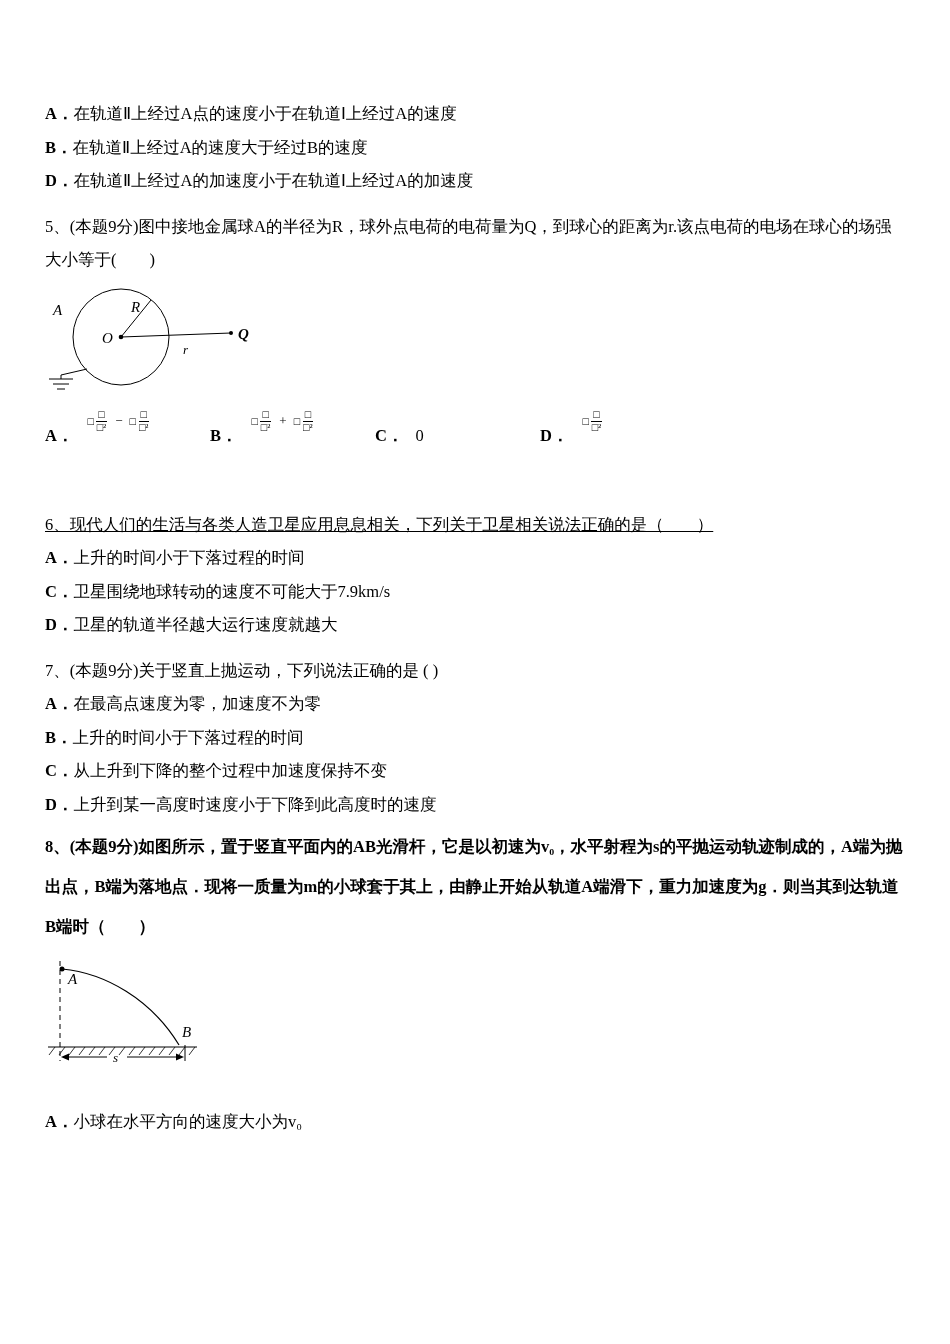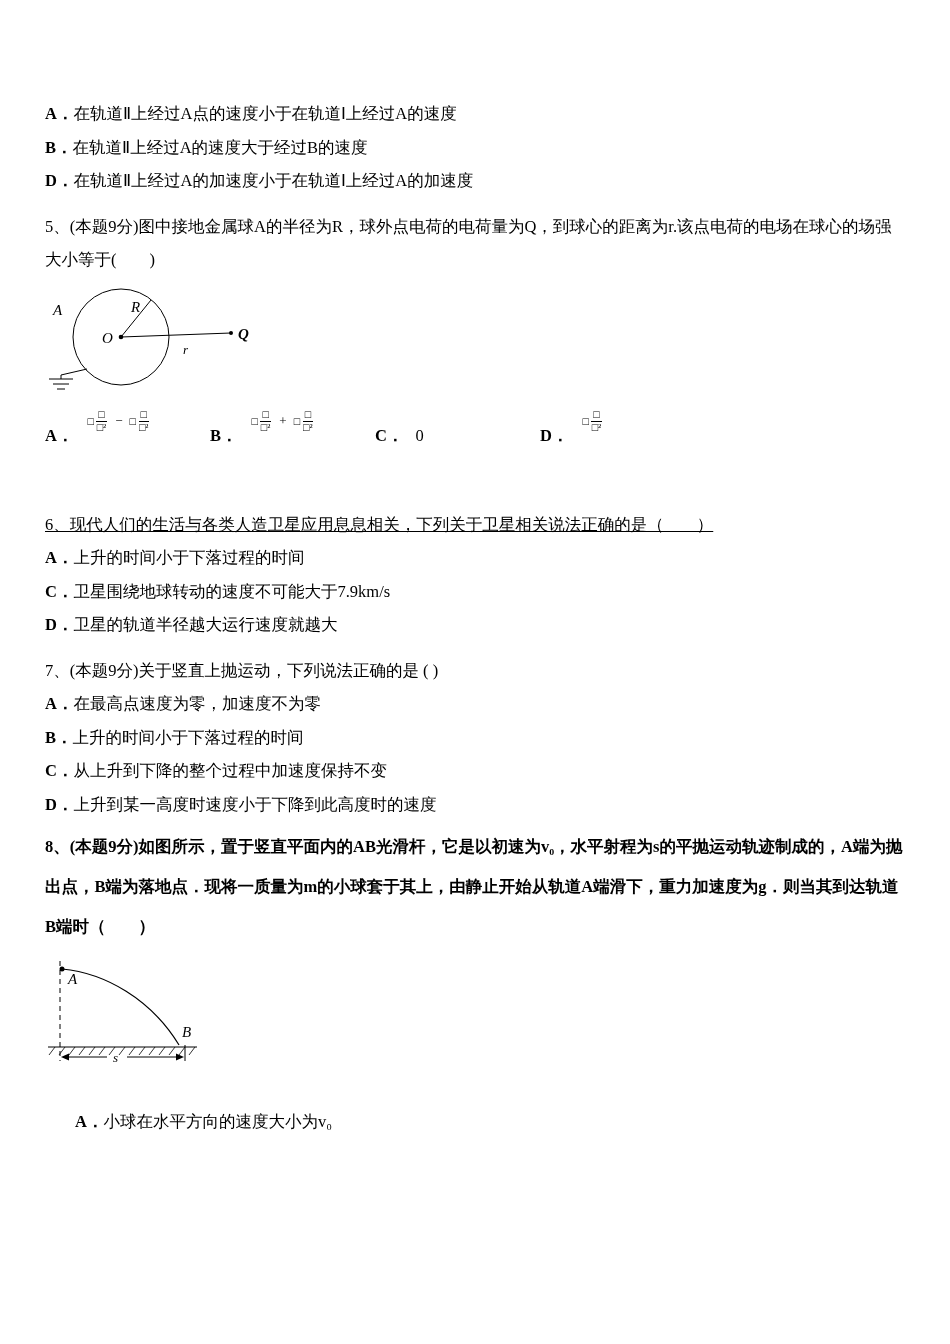--- a/index.html
+++ b/index.html
@@ -181,17 +181,17 @@
     <line x1="140" y1="88" x2="140" y2="104" stroke="#000" stroke-width="1"></line>
     <g stroke="#000" stroke-width="1">
       <polygon points="16,100 24,96.5 24,103.5" fill="#000" stroke="none"></polygon>
       <line x1="24" y1="100" x2="62" y2="100"></line>
       <line x1="82" y1="100" x2="131" y2="100"></line>
       <polygon points="139,100 131,96.5 131,103.5" fill="#000" stroke="none"></polygon>
     </g>
     <text x="68" y="105" class="it sm">s</text>
   </svg>
 
-  <div class="opt-line" id="q8-option-a" style="margin-top:26px;margin-left:30px;">
+  <div class="opt-line" id="q8-option-a" style="margin-top:26px;">
     <span class="olabel">A．</span><span>小球在水平方向的速度大小为v₀</span>
   </div>
 
 </div>
 
 </body></html>

